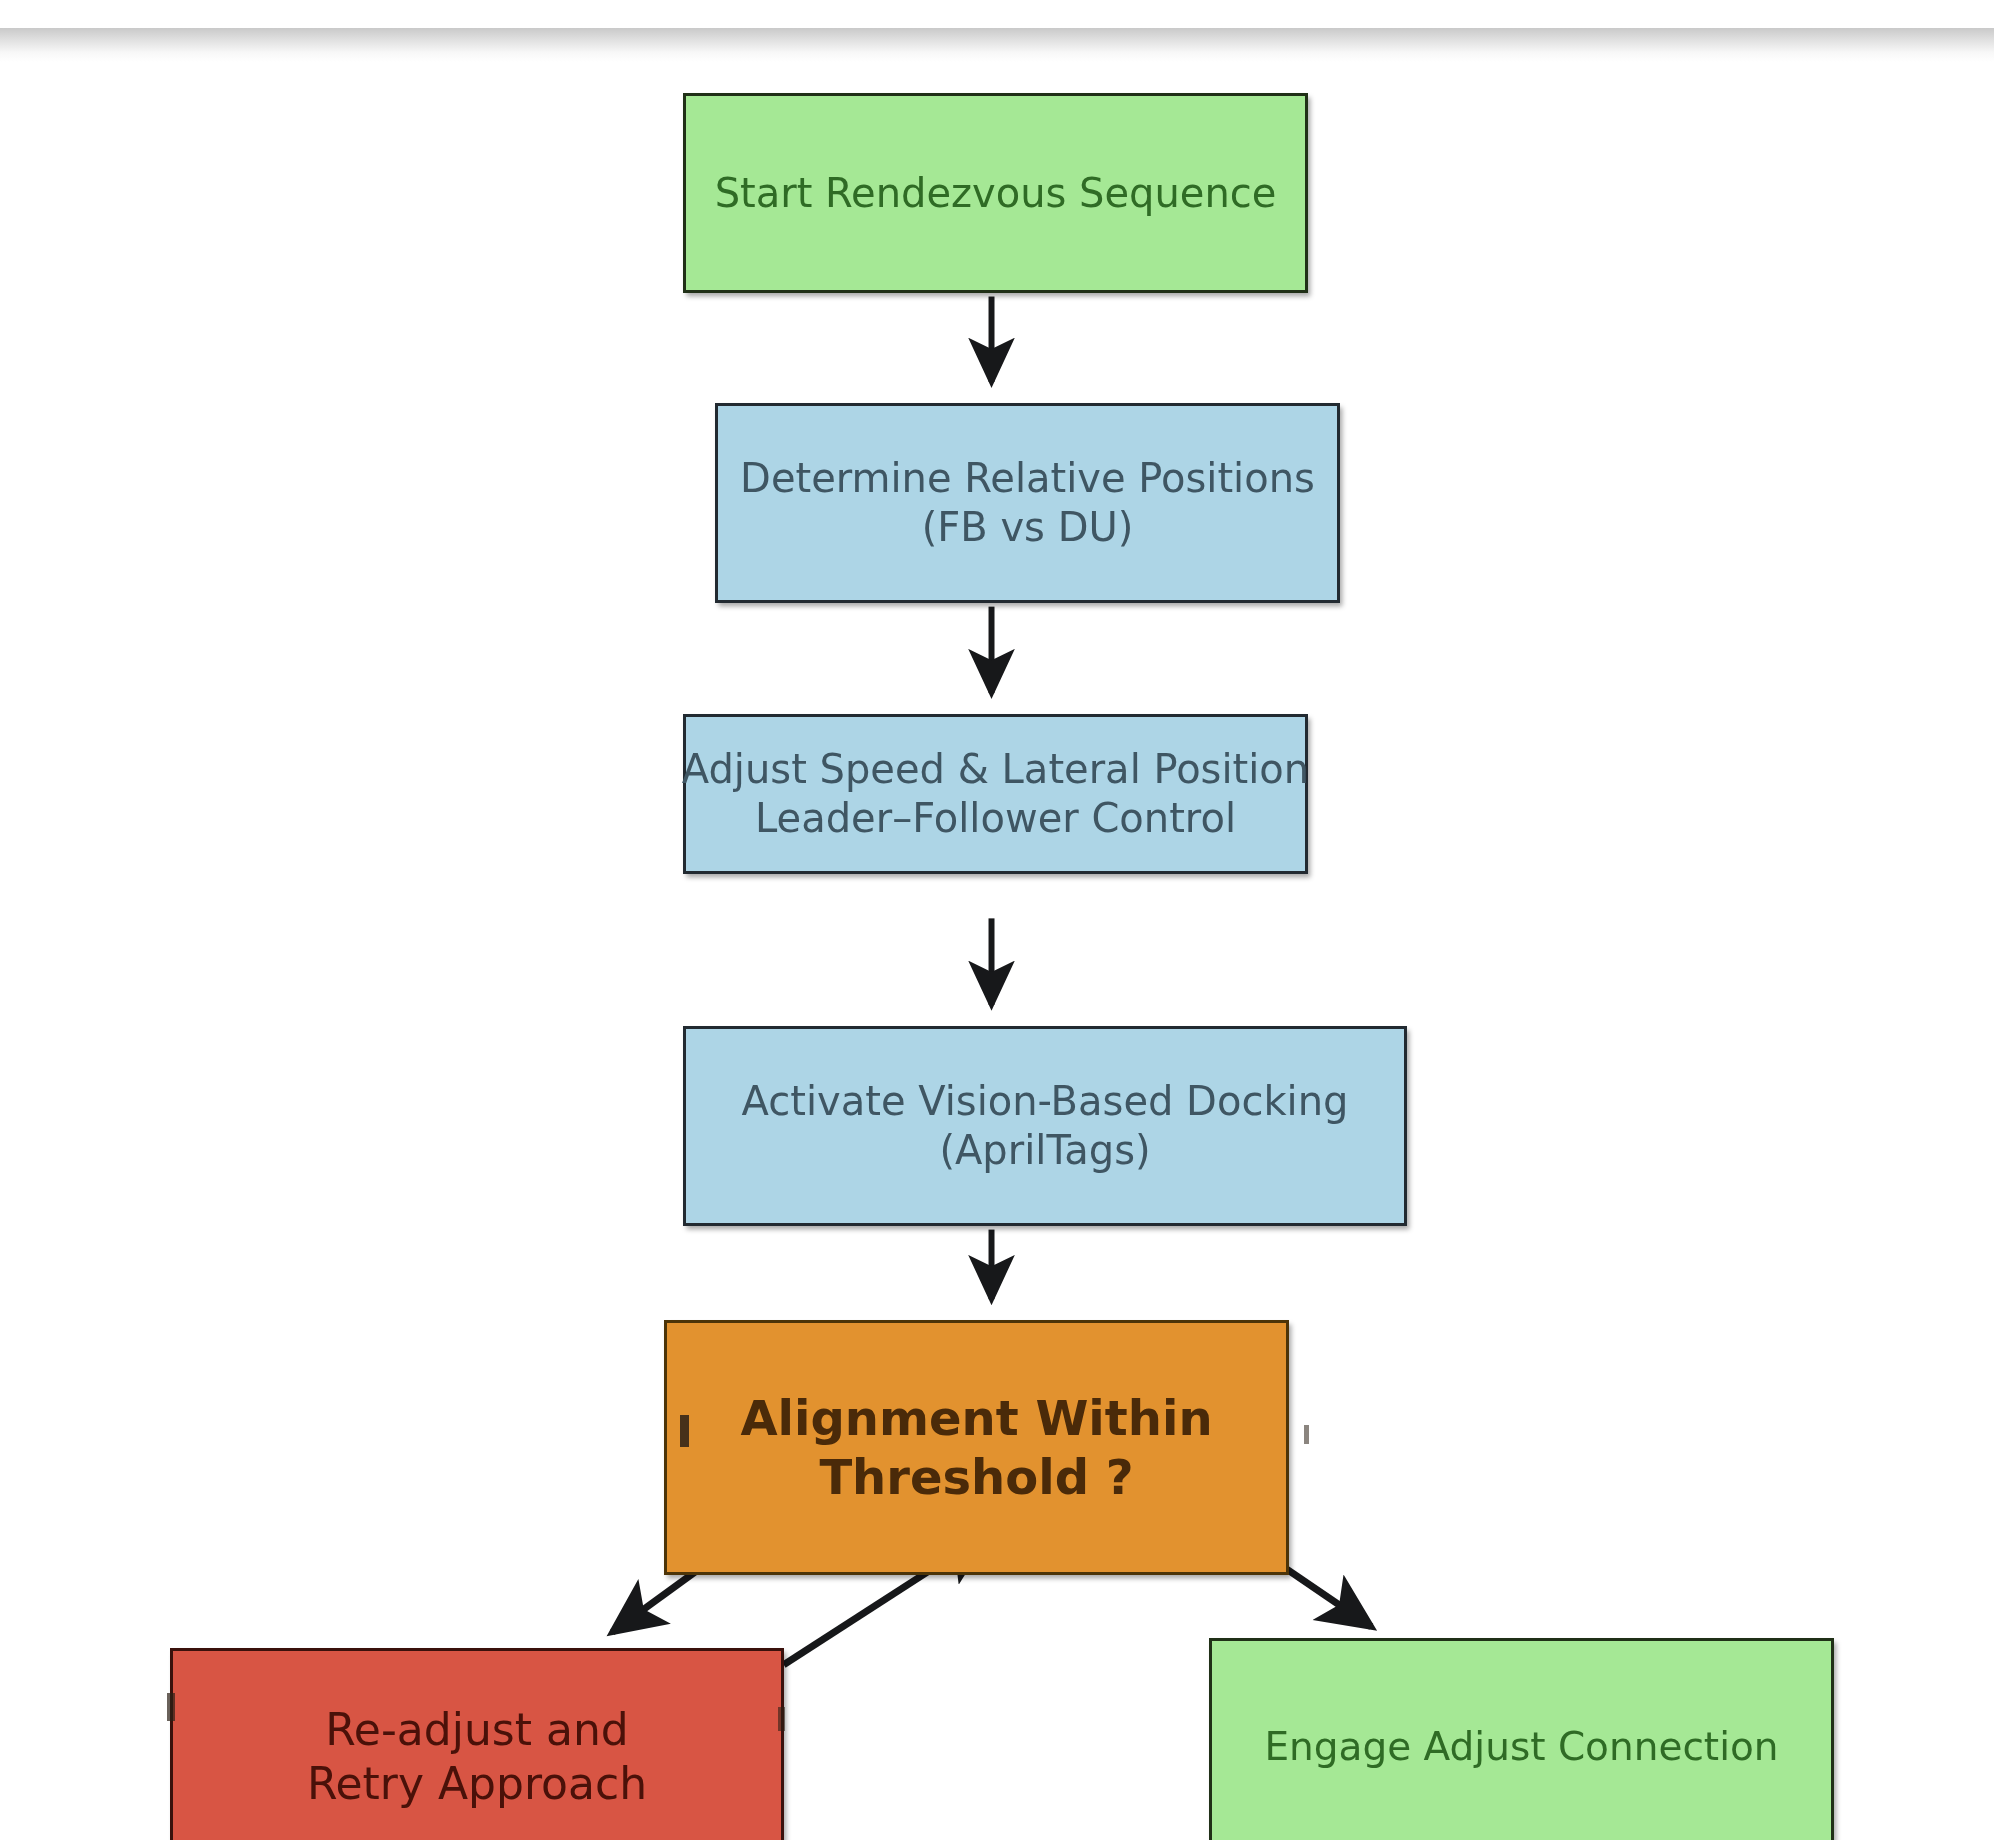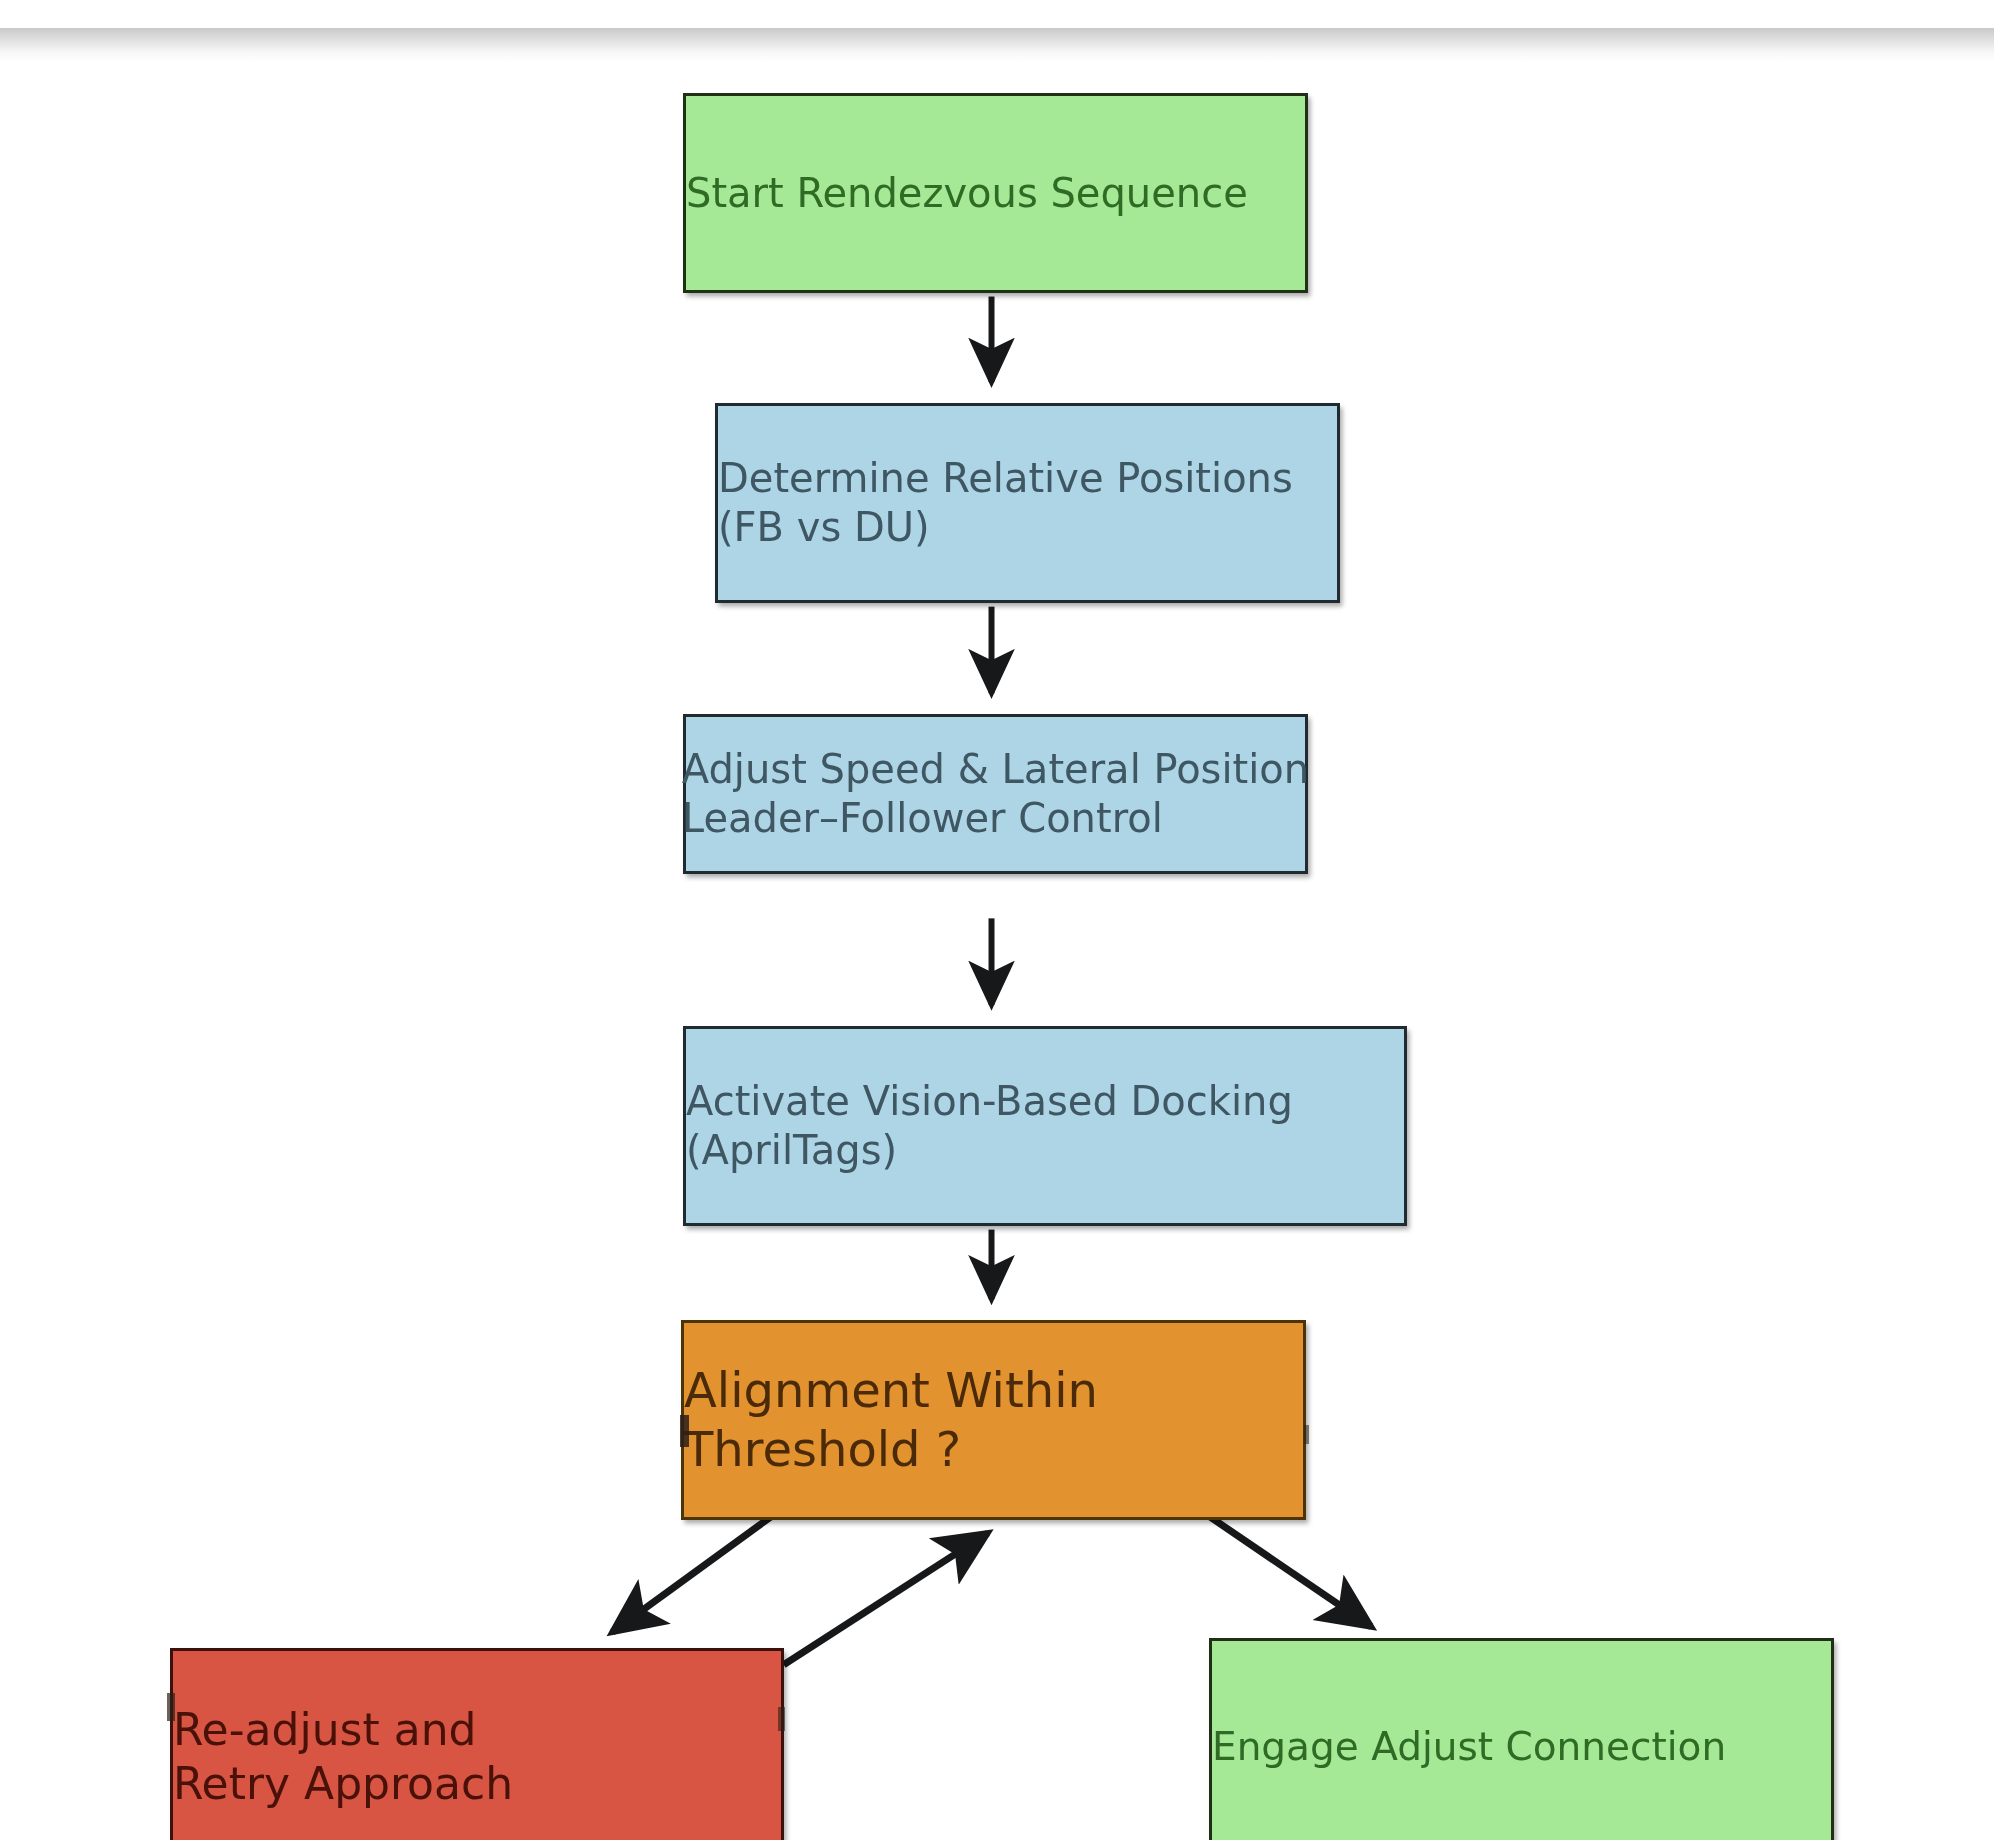--- a/index.html
+++ b/index.html
@@ -39,21 +39,21 @@
     width: 1995px;
     height: 1840px;
   }
   .node {
     position: absolute;
     box-sizing: border-box;
     border: 3.8px solid #1d242b;
     display: flex;
     align-items: center;
     justify-content: center;
-    text-align: left;
+    text-align: center;
     line-height: 1.22;
     box-shadow: 2.7px 3.8px 4.9px rgba(0,0,0,0.34);
     z-index: 3;
   }
   .node .label {
     white-space: pre;
     display: block;
     width: 120%;
   }
   .node-green {
@@ -74,21 +74,21 @@
   .node-red {
     background: #d85544;
     border-color: #3a110c;
     color: #4a1109;
   }
 
   #node-start        { left: 683px; top:  93px; width: 625px; height: 200px; font-size: 40px; }
   #node-determine    { left: 683px; top:  403px; width: 625px; height: 200px; font-size: 40px; margin-left: 32px; }
   #node-adjust       { left: 683px; top: 714px; width: 625px; height: 160px; font-size: 40px; }
   #node-activate     { left: 683px; top: 1026px; width: 724px; height: 200px; font-size: 40px; }
-  #node-decision     { left: 681px; top: 1320px; width: 625px; height: 200px; font-size: 48px; }
+  #node-decision     { left: 664px; top: 1320px; width: 625px; height: 255px; font-size: 48px; font-weight: bold; }
   #node-retry        { left:  170px; top: 1648px; width: 614px; height: 218px; font-size: 44px; }
   #node-tether       { left: 1209px; top: 1638px; width: 625px; height: 218px; font-size: 39px; }
 
   
   .artifact {
     position: absolute;
     background: #2b2016;
     opacity: 0.85;
     z-index: 4;
     pointer-events: none;

